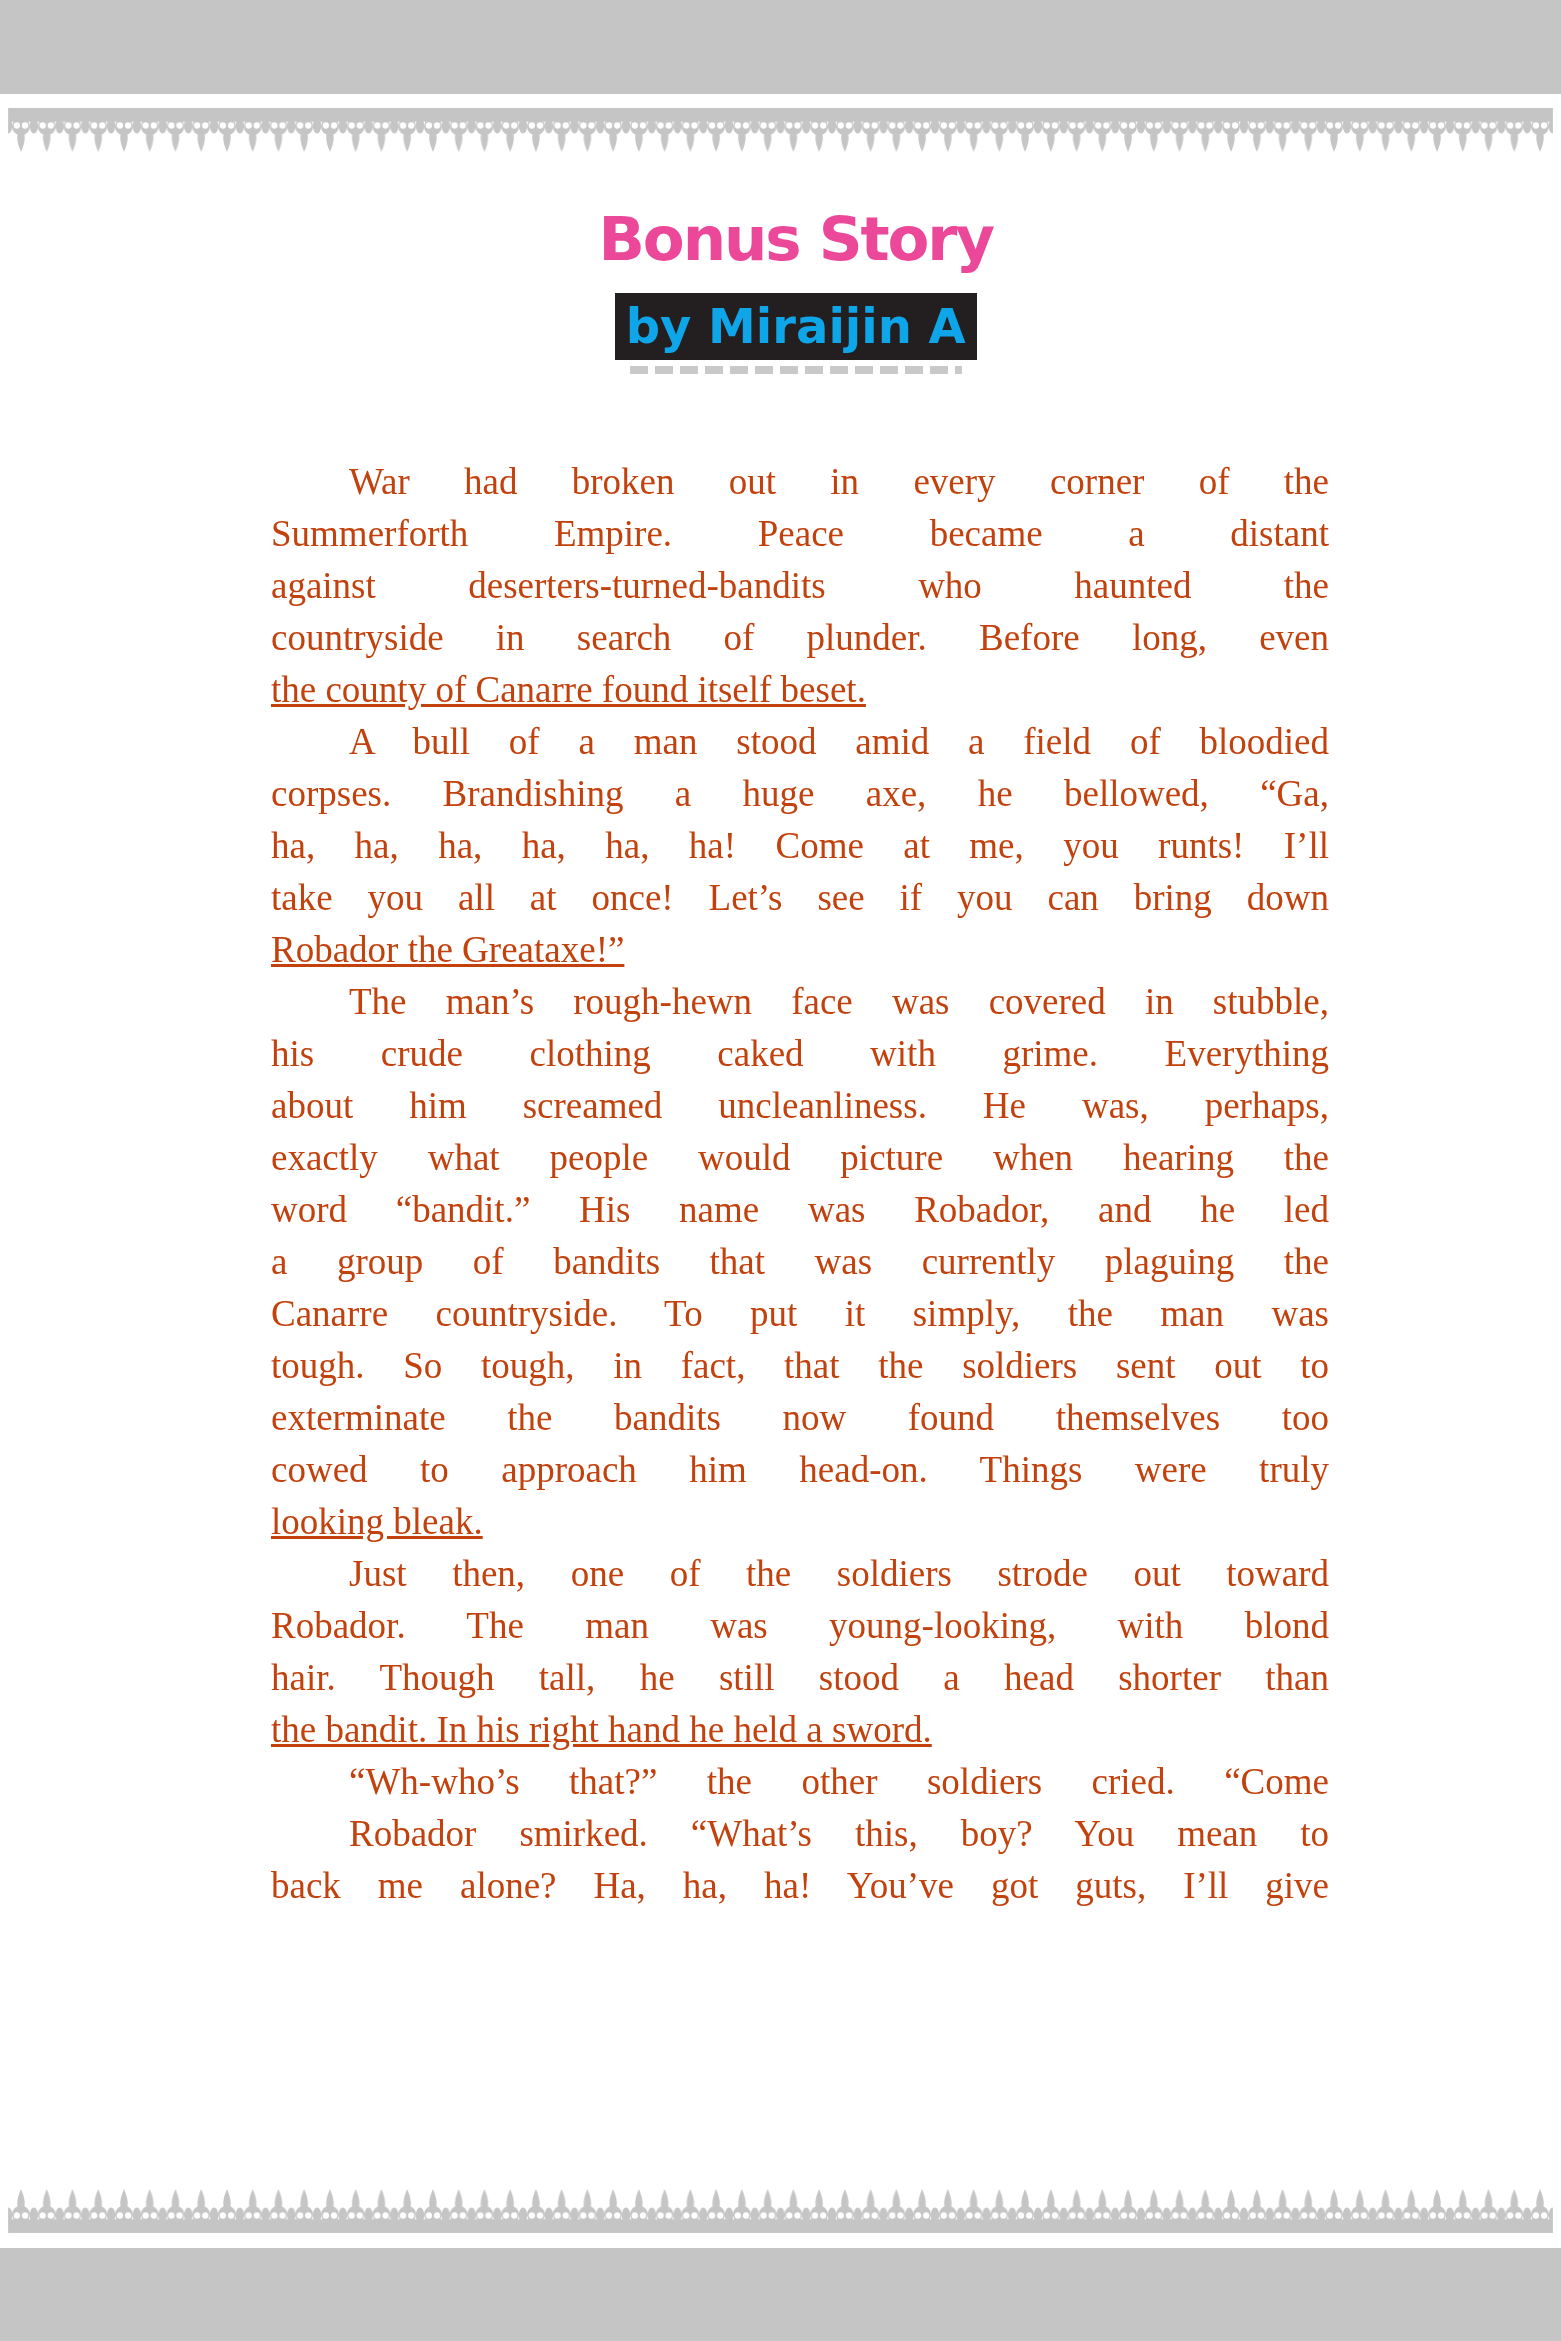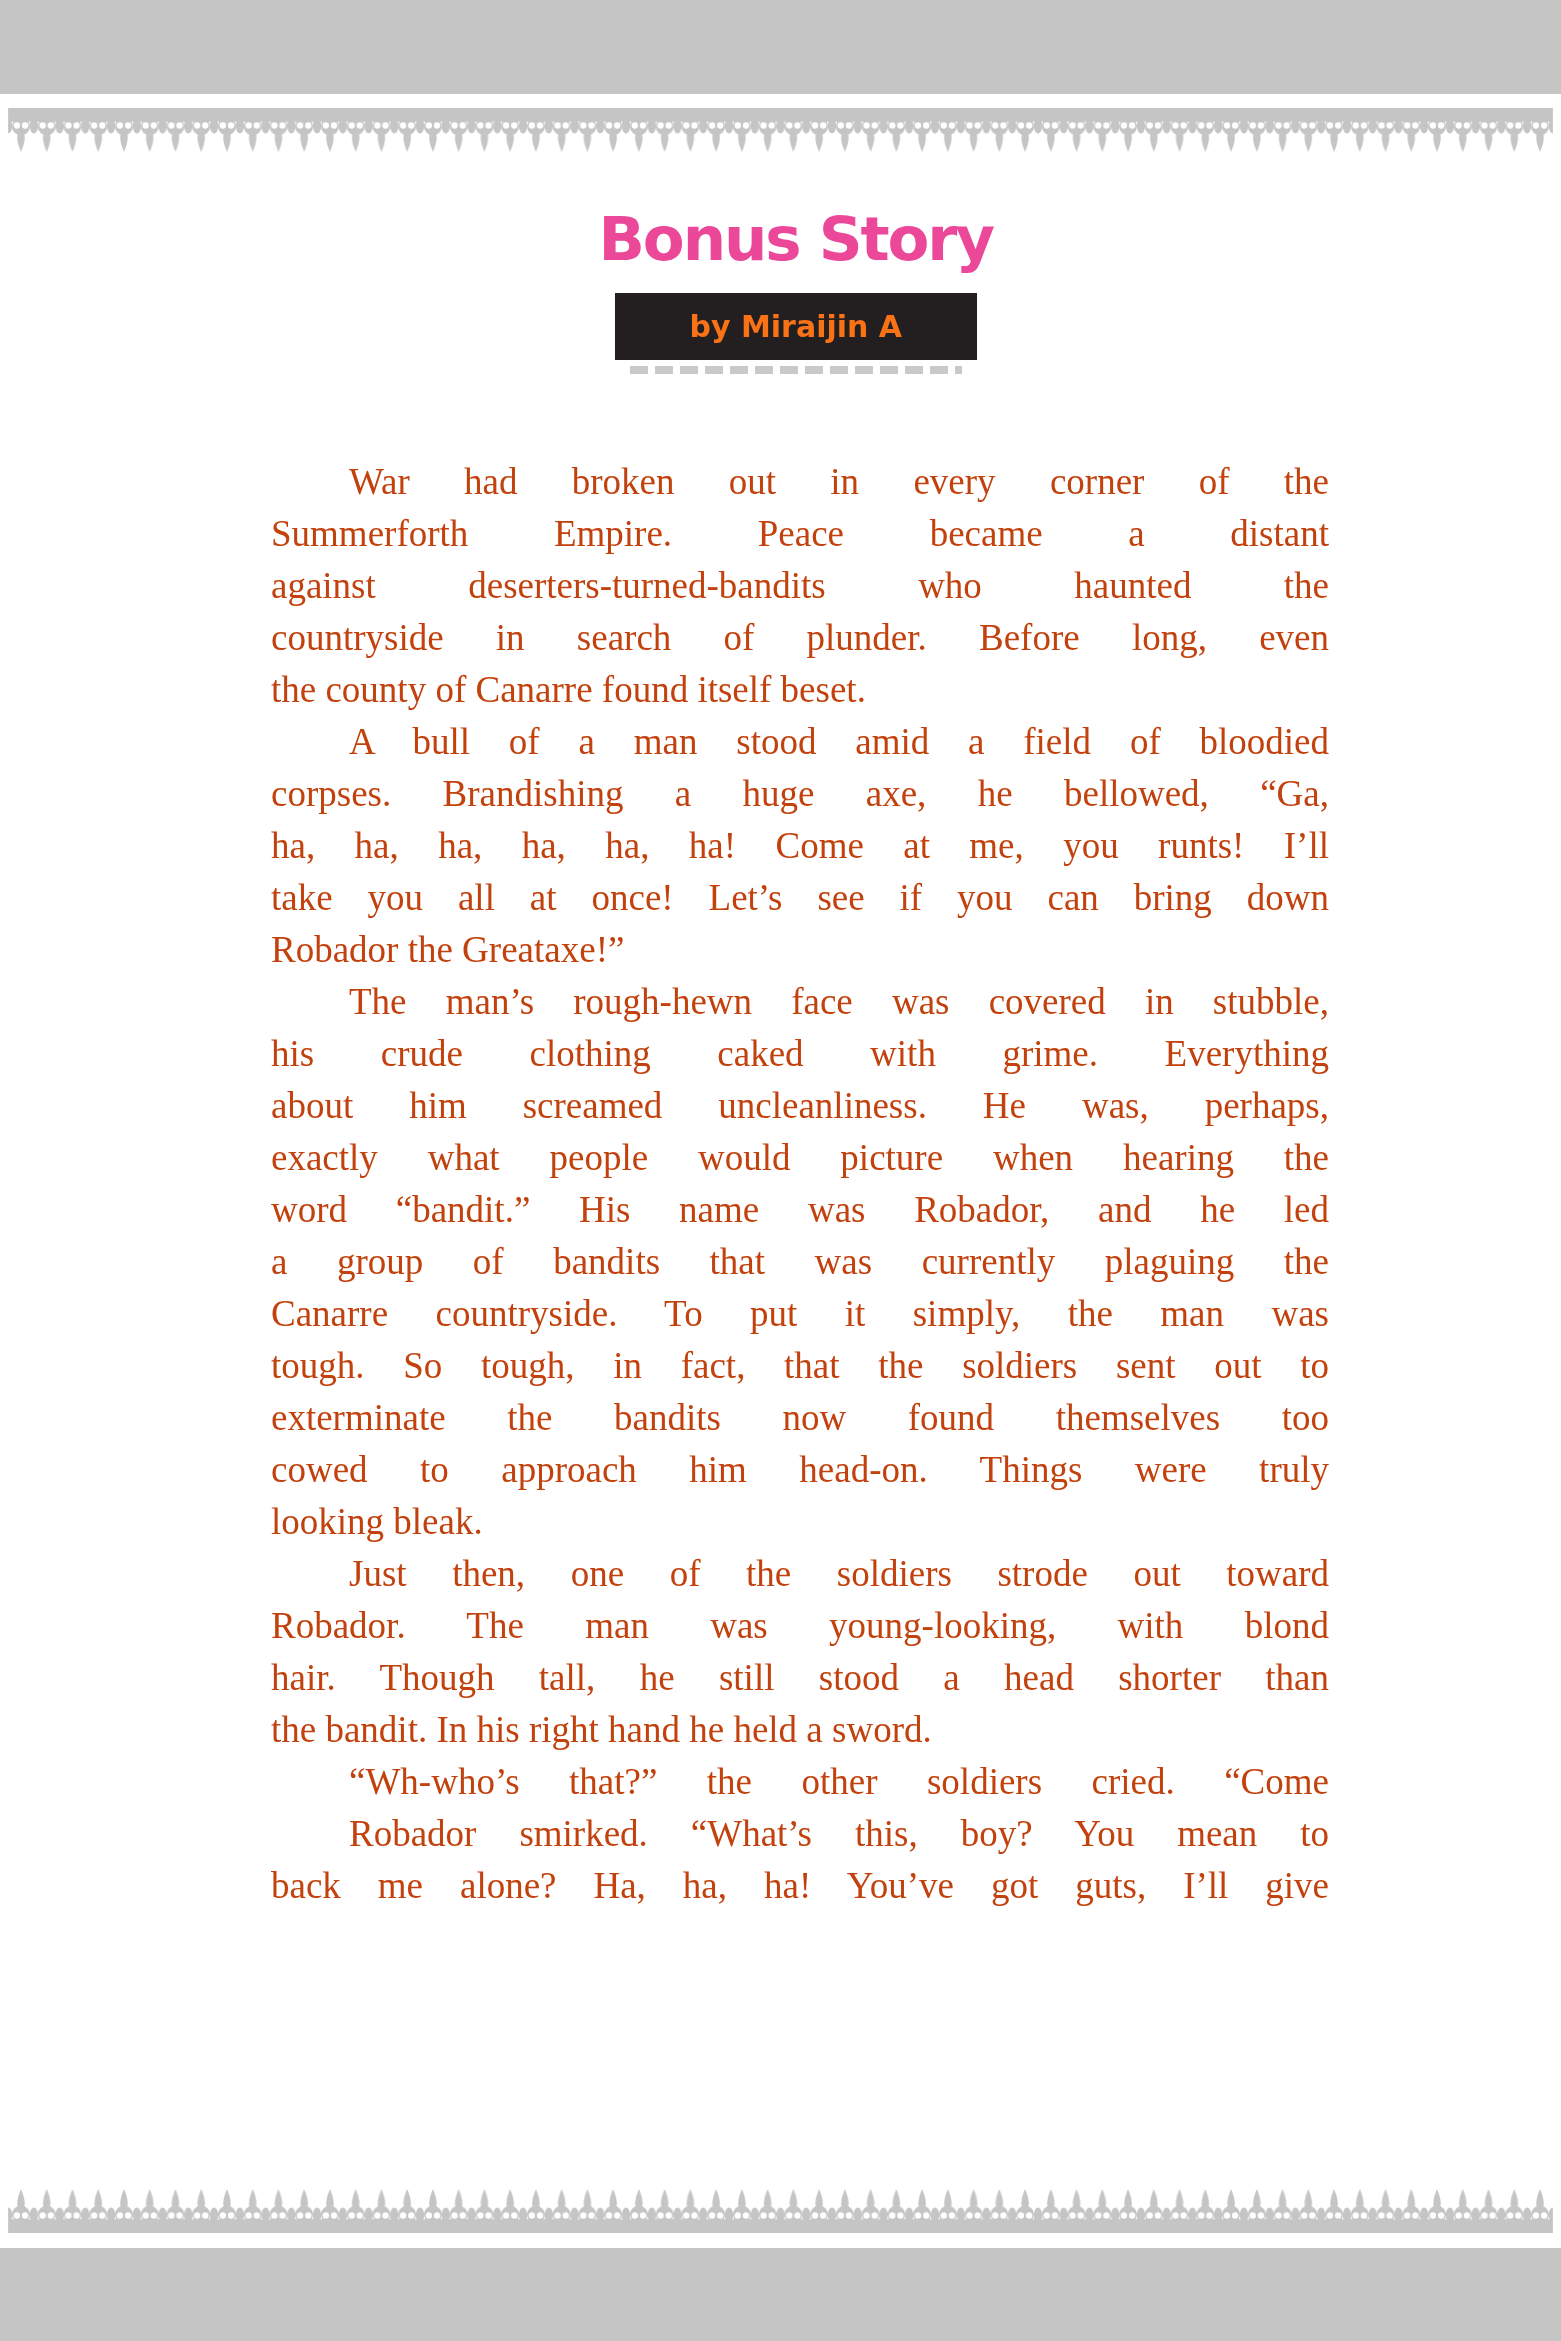--- a/index.html
+++ b/index.html
@@ -46,23 +46,23 @@
   .byline-box {
     position: absolute; left: 0; right: 0; top: 293px;
     margin: 0 auto;
     width: 362px; height: 67px;
     background: #231f20;
     text-align: center;
   }
   .byline-label {
     font-family: "DejaVu Sans", sans-serif;
     font-weight: bold;
-    font-size: 30px;
+    font-size: 48px;
     line-height: 67px;
-    color: #f97316;
+    color: #0ea5e9;
     letter-spacing: 0px;
     margin-top: 20px;
   }
   .byline-shadow {
     position: absolute; left: 0; right: 0; top: 366px;
     margin: 0 auto;
     width: 332px; height: 7.6px;
     background: repeating-linear-gradient(90deg,
       #c9c9ca 0px, #c9c9ca 18px,
       #ffffff 18px, #ffffff 25px);
@@ -76,21 +76,21 @@
     font-size: 37px;
     margin-top: 27px;
   }
   .story .line {
     line-height: 52px;
     text-align: justify;
     text-align-last: justify;
     white-space: normal;
   }
   .story .line.first { text-indent: 78px; }
-  .story .line.lastleft { text-align-last: left; }
+  .story .line.lastleft { text-align-last: left; text-decoration: underline; }
 </style>
 </head>
 <body>
 
 <div class="page">
 
   <div class="top-gray-bar"></div>
 
   <svg class="lace top" width="1561" height="46" viewBox="0 0 2250 67" aria-hidden="true">
     <defs>

